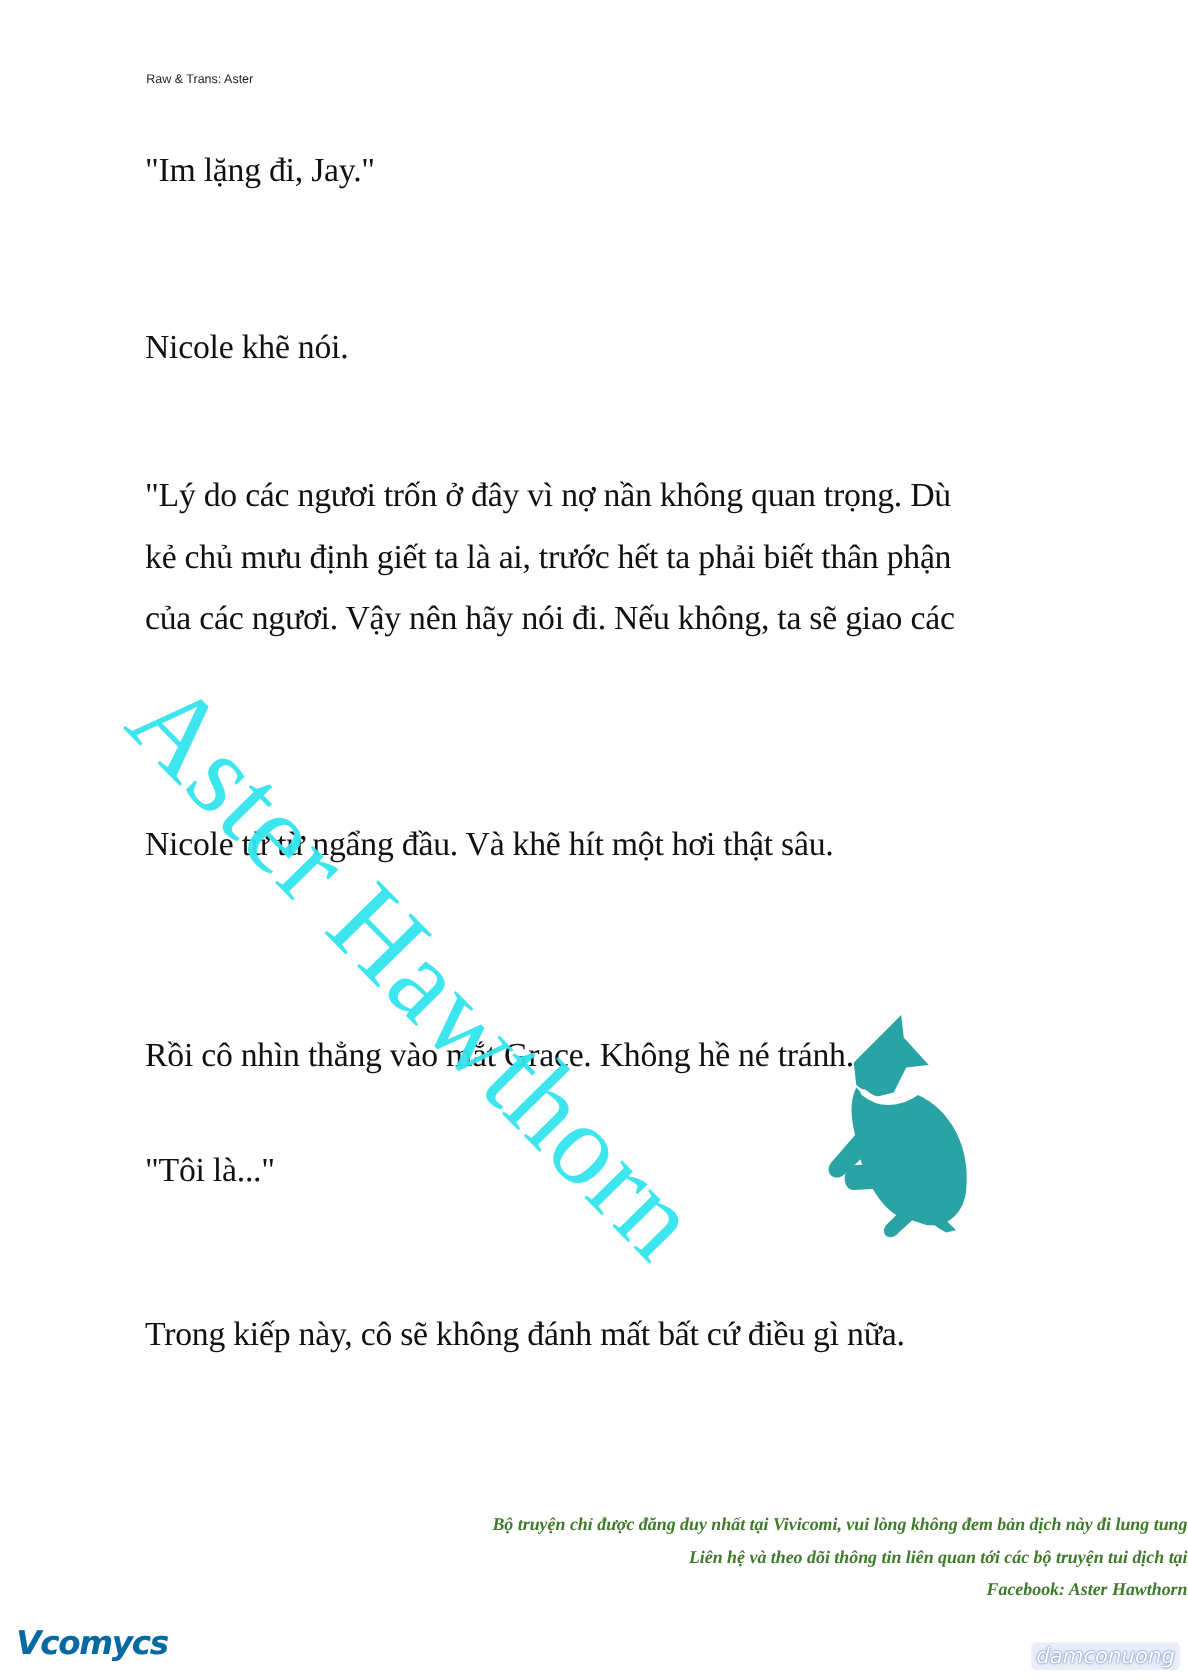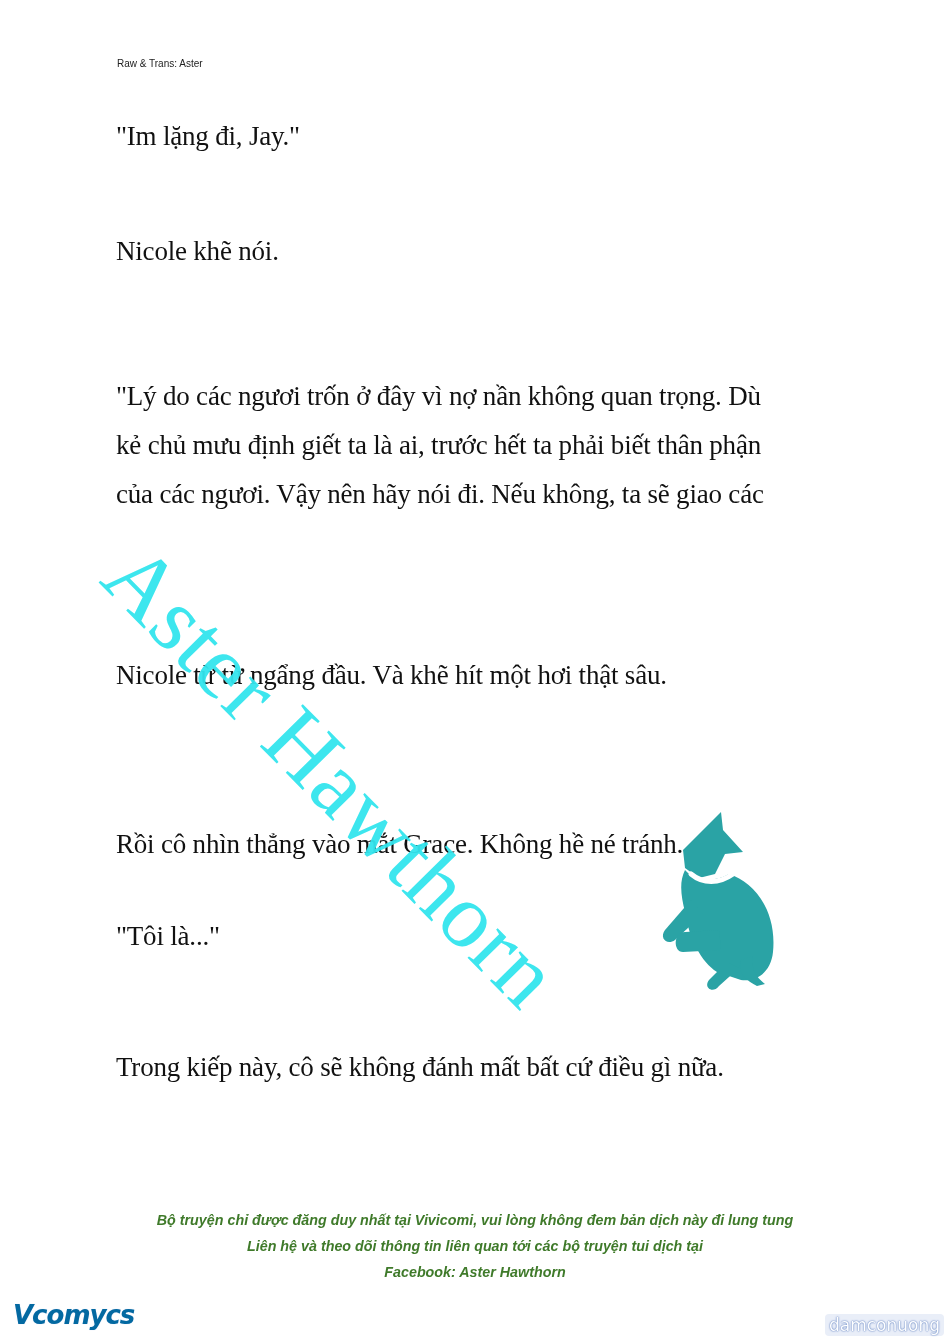--- a/index.html
+++ b/index.html
@@ -21,51 +21,52 @@
       position: absolute; left: 120px; top: 560px;
       transform-origin: left center; transform: rotate(45.5deg);
       font-family: "Liberation Serif", serif; font-size: 92px;
       color: #33e5ee; white-space: nowrap; letter-spacing: 1px;
       line-height: 1; pointer-events: none; opacity: 0.95;
       margin-top: -46px;
     }
     .cat { position: absolute; left: 655px; top: 812px; width: 130px; height: 180px; }
     .footer {
       position: absolute; left: 0; width: 950px; top: 1207px;
-      text-align: center; font-family: Liberation Sans, sans-serif;
+      text-align: right; font-family: Liberation Serif, serif;
       font-style: italic; font-weight: bold; font-size: 14.3px;
       color: #3f7a2a; line-height: 26px;
     }
     .footer div { white-space: nowrap; }
     .logo-left {
       position: absolute; left: 13px; top: 1300px;
       font-family: "DejaVu Sans", sans-serif; font-style: italic; font-weight: bold;
       font-size: 26px; color: #0369a1; letter-spacing: -1px;
       text-shadow: 0 0 1px #c5d0ee;
     }
     .logo-right {
       position: absolute; right: 6px; top: 1314px;
       background: #e9eef8; border-radius: 4px; padding: 0 4px;
       font-family: "DejaVu Sans", sans-serif; font-size: 17px; color: #ffffff;
       text-shadow: 0 0 2px #5d7fc0, 0 0 1px #5d7fc0;
       line-height: 22px;
+      font-style: italic;
     }
   </style>
 </head>
 <body>
 
 <div>
 
   <div class="header">Raw &amp; Trans: Aster</div>
 
   <p class="para" style="top:112px;">
     <span>"Im lặng đi, Jay."</span>
   </p>
 
-  <p class="para" style="top:227px;text-align:right;">
+  <p class="para" style="top:253px;text-align:right;">
     <span>Nicole khẽ nói.</span>
   </p>
 
   <p class="para" style="top:372px;">
     <span>"Lý do các ngươi trốn ở đây vì nợ nần không quan trọng. Dù</span><br>
     <span>kẻ chủ mưu định giết ta là ai, trước hết ta phải biết thân phận</span><br>
     <span>của các ngươi. Vậy nên hãy nói đi. Nếu không, ta sẽ giao các</span><br>
   </p>
 
   <p class="para" style="top:651px;">

